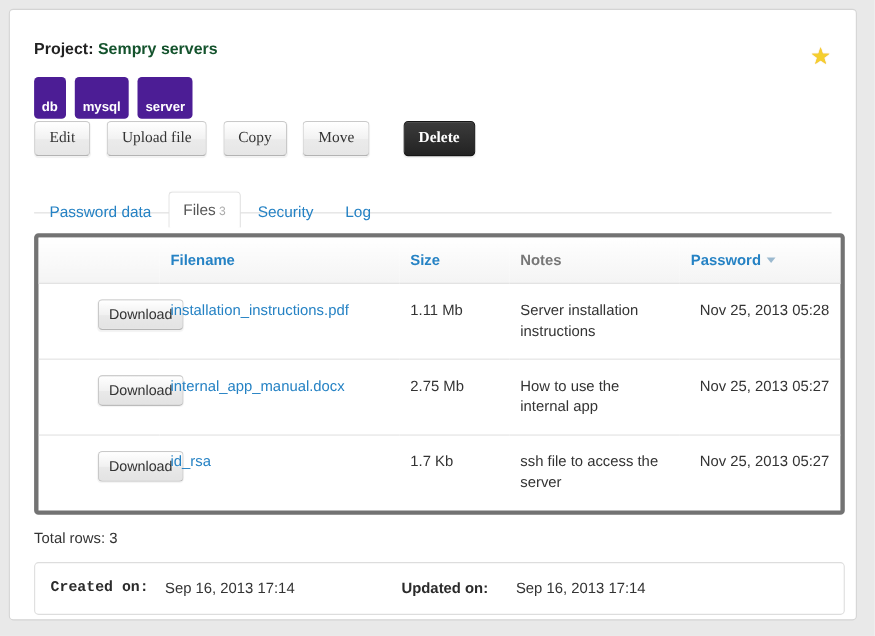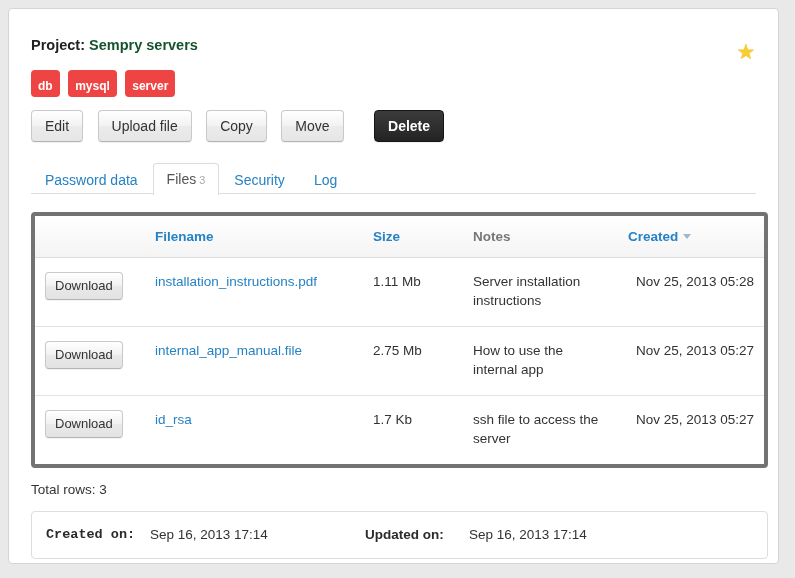--- a/index.html
+++ b/index.html
@@ -75,40 +75,40 @@
     text-shadow: 0 0 1px #e8a023;
   }
 
   
   .tags {
     margin-top: 16px;
     height: 22px;
   }
   .tag {
     display: inline-block;
-    background: #ef4444;
+    background: #4c1d95;
     color: #ffffff;
     font-size: 12px;
     font-weight: bold;
     line-height: 12px;
-    padding: 10px 7px 5px 7px;
+    padding: 21px 7px 5px 7px;
     border-radius: 4px;
     margin-right: 4px;
     vertical-align: top;
     cursor: pointer;
   }
 
   
   .actions {
     margin-top: 18px;
     height: 32px;
   }
   .btn {
     display: inline-block;
-    font-family: Liberation Sans, sans-serif;
+    font-family: Liberation Serif, serif;
     font-size: 14px;
     line-height: 16px;
     color: #333333;
     background: linear-gradient(to bottom, #ffffff 0%, #f2f2f2 50%, #ebebeb 51%, #e6e6e6 100%);
     border: 1px solid #c9c9c9;
     border-bottom-color: #b3b3b3;
     border-radius: 4px;
     padding: 7px 13px;
     margin-right: 10px;
     cursor: pointer;
@@ -136,21 +136,21 @@
     font-size: 14px;
     line-height: 16px;
     padding: 7px 13px 7px 13px;
     color: #2582c4;
     cursor: pointer;
     border: 1px solid transparent;
     border-bottom: none;
     border-radius: 4px 4px 0 0;
     margin-right: 1px;
     position: relative;
-    top: 1px;
+    top: 12px;
     box-sizing: border-box;
     vertical-align: bottom;
     text-decoration: none;
   }
   .tab.active {
     color: #555555;
     background: #ffffff;
     border-color: #dddddd;
     box-shadow: 0 -1px 0 rgba(0,0,0,0.01);
   }
@@ -242,20 +242,21 @@
     font-size: 13px;
     line-height: 14px;
     color: #333333;
     background: linear-gradient(to bottom, #ffffff 0%, #f1f1f1 50%, #e9e9e9 51%, #e3e3e3 100%);
     border: 1px solid #c9c9c9;
     border-bottom-color: #b4b4b4;
     border-radius: 4px;
     padding: 6px 9px;
     cursor: pointer;
     box-shadow: 0 1px 1px rgba(0,0,0,0.05);
+    margin-left: 44px;
   }
   a.file-link {
     color: #2582c4;
     text-decoration: none;
     cursor: pointer;
   }
 
   
   .total-rows {
     margin-top: 13px;
@@ -324,34 +325,34 @@
       </div>
 
       <div class="table-wrap">
         <table class="files">
           <thead>
             <tr>
               <th class="c-dl"><span></span></th>
               <th class="c-name"><a class="hlink" href="#">Filename</a></th>
               <th class="c-size"><a class="hlink" href="#">Size</a></th>
               <th class="c-notes"><span>Notes</span></th>
-              <th class="c-updated"><a class="hlink" href="#">Created</a><span class="sort-caret"></span></th>
+              <th class="c-updated"><a class="hlink" href="#">Password</a><span class="sort-caret"></span></th>
             </tr>
           </thead>
           <tbody>
             <tr>
               <td class="c-dl"><button class="btn-dl">Download</button></td>
               <td class="c-name"><a class="file-link" href="#">installation_instructions.pdf</a></td>
               <td class="c-size">1.11 Mb</td>
               <td class="c-notes">Server installation instructions</td>
               <td class="c-updated">Nov 25, 2013 05:28</td>
             </tr>
             <tr>
               <td class="c-dl"><button class="btn-dl">Download</button></td>
-              <td class="c-name"><a class="file-link" href="#">internal_app_manual.file</a></td>
+              <td class="c-name"><a class="file-link" href="#">internal_app_manual.docx</a></td>
               <td class="c-size">2.75 Mb</td>
               <td class="c-notes">How to use the internal app</td>
               <td class="c-updated">Nov 25, 2013 05:27</td>
             </tr>
             <tr>
               <td class="c-dl"><button class="btn-dl">Download</button></td>
               <td class="c-name"><a class="file-link" href="#">id_rsa</a></td>
               <td class="c-size">1.7 Kb</td>
               <td class="c-notes">ssh file to access the server</td>
               <td class="c-updated">Nov 25, 2013 05:27</td>

